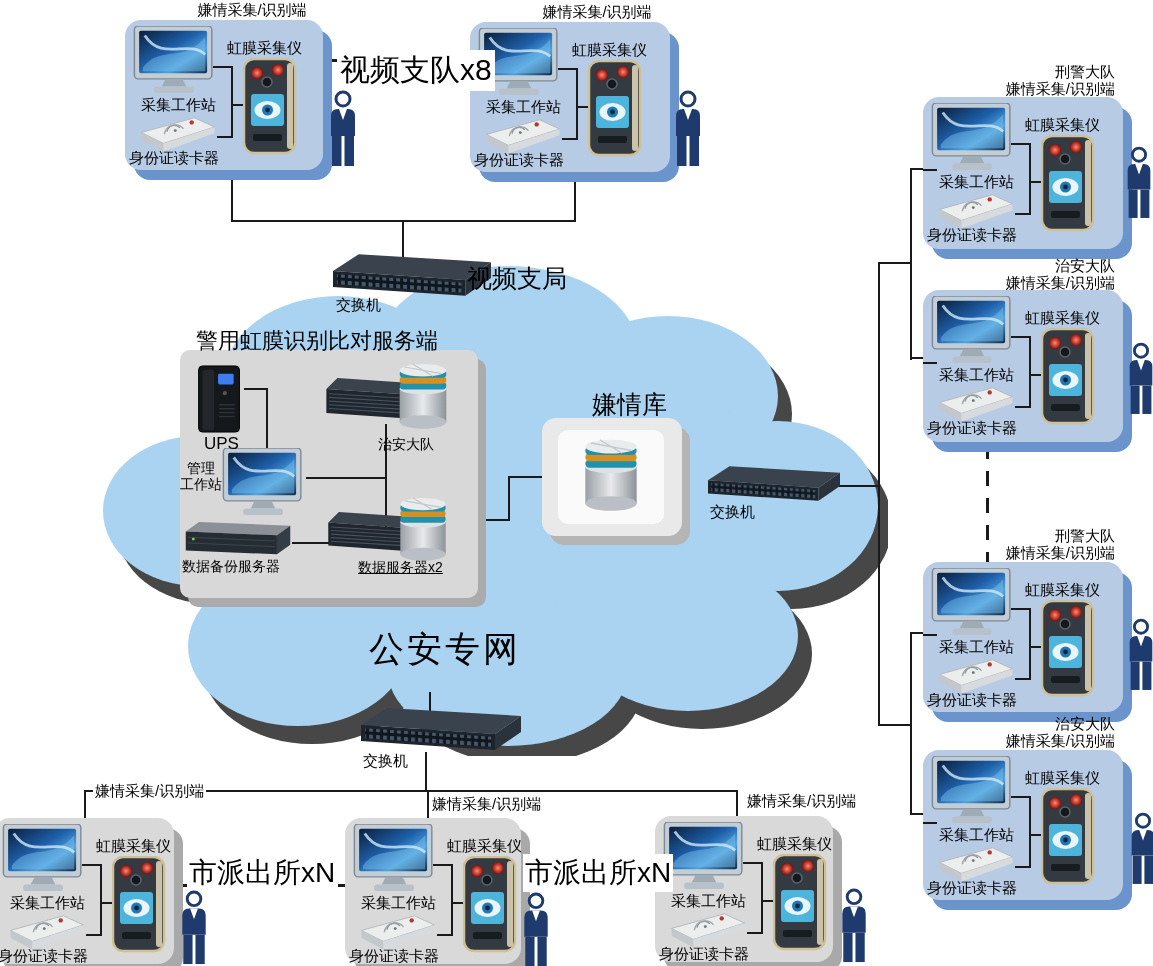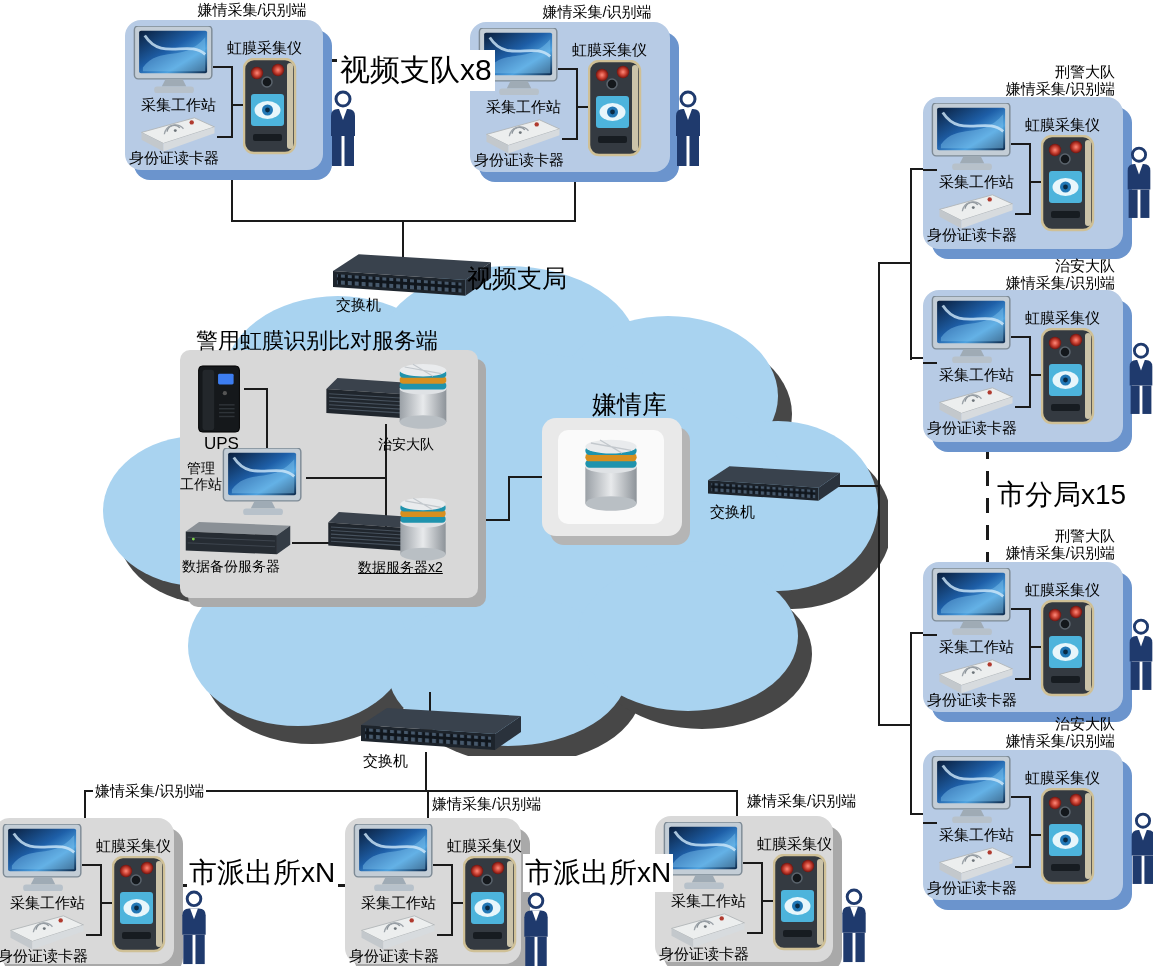--- a/index.html
+++ b/index.html
@@ -318,20 +318,21 @@
   <svg class="abs" style="left:708px;top:464px;z-index:4;" width="132" height="44">
       <use href="#sym-switch"></use>
     </svg>
   <div class="lbl" style="left:710px;top:503px;">交换机</div>
 
   <svg class="abs" style="left:361px;top:708px;z-index:4;" width="160" height="48">
       <use href="#sym-switch"></use>
     </svg>
   <div class="lbl" style="left:363px;top:752px;">交换机</div>
 
+  <div class="big" style="left:369px;top:626px;font-size:35px;letter-spacing:3px;">公安专网</div>
 
   <div class="hdr-r" style="right:38px;top:63px;">刑警大队</div>
   <div class="hdr-r" style="right:38px;top:80px;">嫌情采集/识别端</div>
   <div class="term blue" style="left:923px;top:97px;width:200px;height:152px;">
     <svg class="svgicon mon" width="84" height="68">
         <use href="#sym-monitor"></use>
       </svg>
     <div class="lbl t-iris">虹膜采集仪</div>
     <svg class="svgicon irisdev" width="56" height="98">
         <use href="#sym-iris"></use>
@@ -369,21 +370,20 @@
     <div class="cline tl-mh"></div>
       <div class="cline tl-bus"></div>
       <div class="cline tl-ih"></div>
       <div class="cline tl-rh"></div>
       <div class="cline tl-in"></div>
   </div>
   <svg class="person" style="left:1124px;top:342px;" width="34" height="74">
       <use href="#sym-person"></use>
     </svg>
 
-  <div class="big" style="left:997px;top:476px;font-size:28px;">市分局x15</div>
 
   <div class="hdr-r" style="right:38px;top:527px;">刑警大队</div>
   <div class="hdr-r" style="right:38px;top:544px;">嫌情采集/识别端</div>
   <div class="term blue" style="left:923px;top:562px;width:200px;height:150px;">
     <svg class="svgicon mon" width="84" height="68">
         <use href="#sym-monitor"></use>
       </svg>
     <div class="lbl t-iris">虹膜采集仪</div>
     <svg class="svgicon irisdev" width="56" height="98">
         <use href="#sym-iris"></use>

